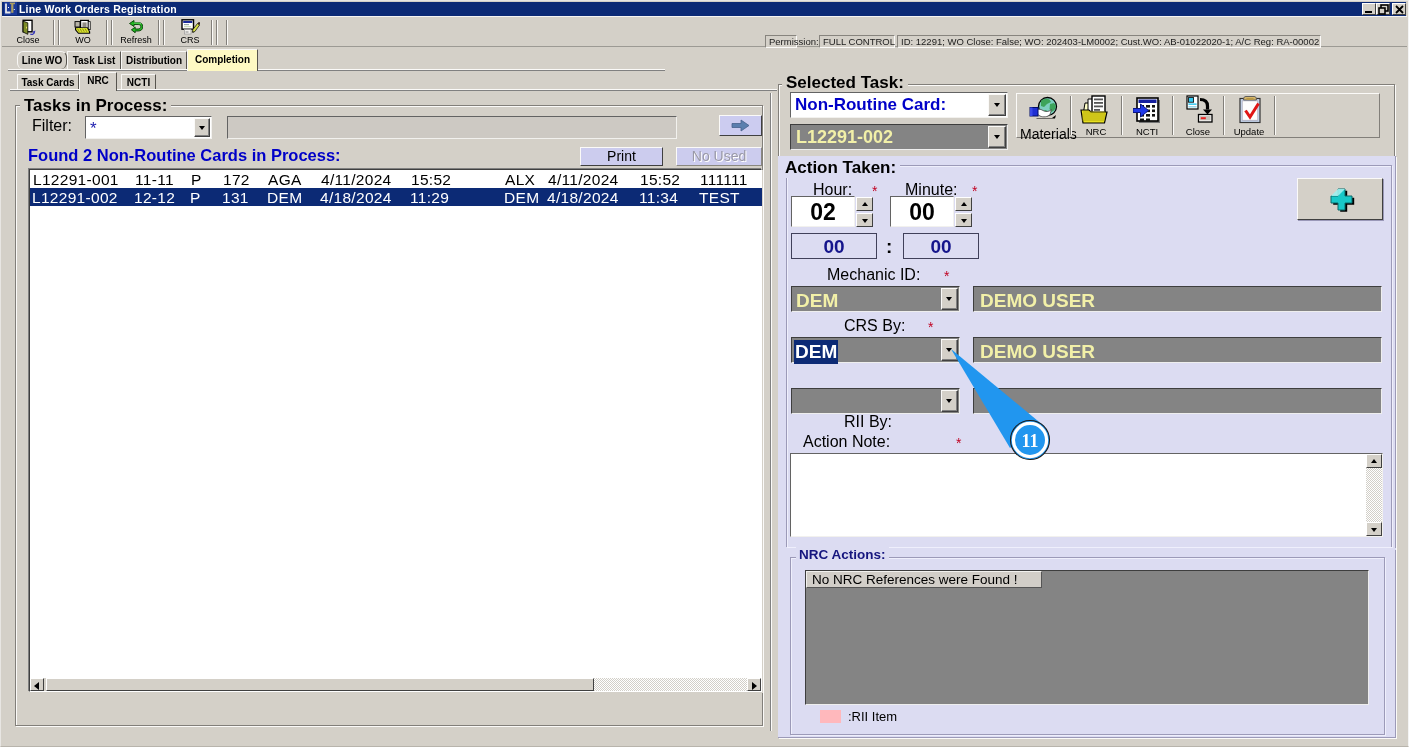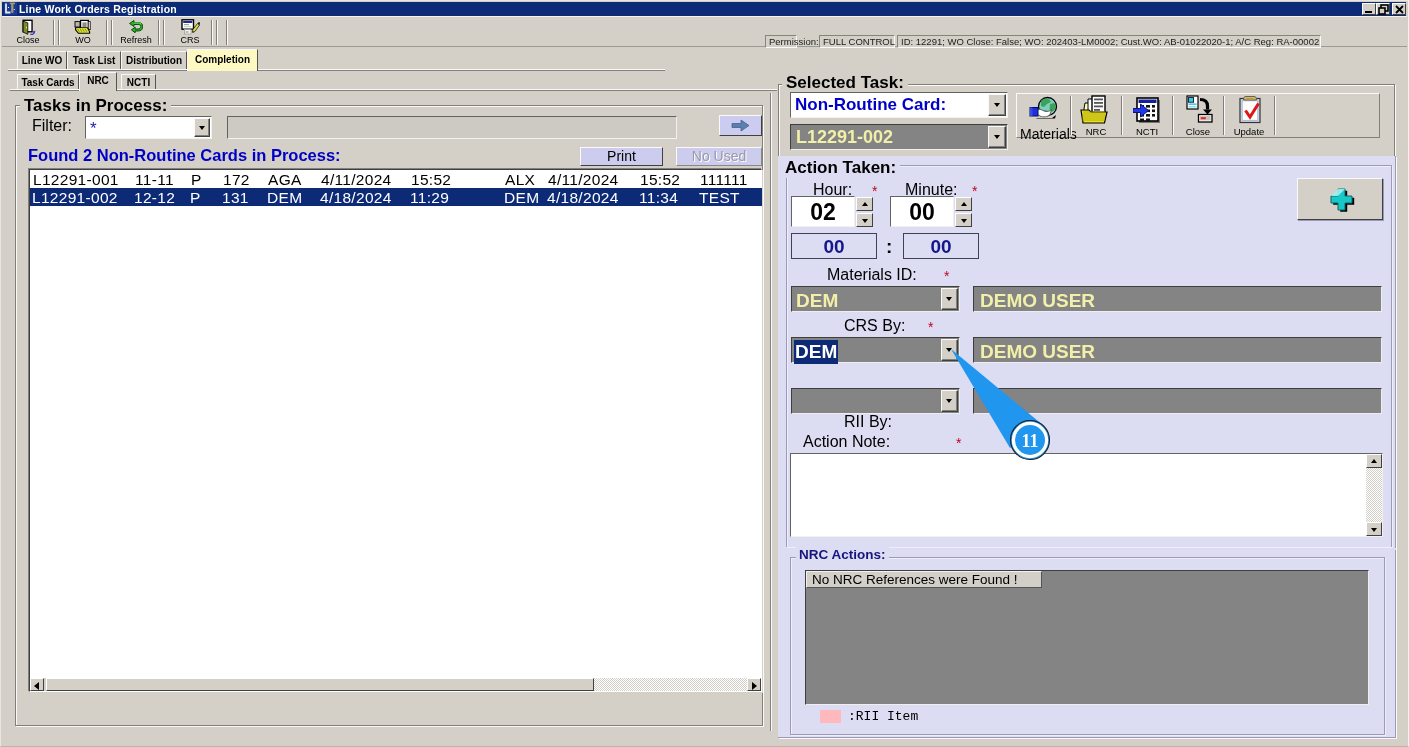--- a/index.html
+++ b/index.html
@@ -90,21 +90,21 @@
     <rect x="3" y="5" width="5" height="1.2" fill="#9aa"></rect>
     <rect x="3" y="7" width="7" height="1.2" fill="#cdb"></rect>
     <rect x="3.5" y="10.5" width="6.5" height="4.5" fill="#f4f2ee" stroke="#999" stroke-width="0.7"></rect>
     <rect x="4.5" y="12.5" width="3" height="1" fill="#888"></rect>
     <path d="M16.5 4.5l2 1.6-4.6 6.4-2.6 0.8 0.6-2.8z" fill="#d8e048" stroke="#000" stroke-width="0.7"></path>
     <path d="M16.5 4.5l1.2-1.4c0.5-0.5 2.1 0.7 1.6 1.4l-0.8 1.6z" fill="#382818"></path>
     <path d="M12.4 12.6l-0.5 0.7 1.2 0.1z" fill="#000"></path>
   </svg>
 
 <div class="abs" style="left:8px;top:69px;width:657px;height:2px;border-top:1px solid #fbfaf8;border-bottom:1px solid #808080;"></div>
-<div class="tab" style="left:17px;top:51px;width:50px;height:18px;font-size:10px;line-height:18px;">Line WO</div>
+<div class="tab" style="left:17px;top:51px;width:50px;height:18px;font-size:10px;line-height:18px;border-radius:6px;">Line WO</div>
 <div class="tab" style="left:67px;top:51px;width:54px;height:18px;font-size:10px;line-height:18px;">Task List</div>
 <div class="tab" style="left:121px;top:51px;width:66px;height:18px;font-size:10px;line-height:18px;">Distribution</div>
 <div class="tab" style="left:187px;top:49px;width:71px;height:22px;font-size:10px;line-height:19px;background:#fef9c3;z-index:3;">Completion</div>
 
 <div class="abs" style="left:10px;top:89px;width:767px;height:2px;border-top:1px solid #fbfaf8;border-bottom:1px solid #808080;"></div>
 <div class="tab" style="left:17px;top:74px;width:62px;height:15px;font-size:10px;line-height:15px;">Task Cards</div>
 <div class="tab" style="left:79px;top:72px;width:38px;height:19px;font-size:10px;line-height:16px;z-index:3;">NRC</div>
 <div class="tab" style="left:121px;top:74px;width:35px;height:15px;font-size:10px;line-height:15px;">NCTI</div>
 
 <div class="pbox" style="left:765px;width:32px;">Permission:</div>
@@ -284,21 +284,21 @@
 <div class="abs" style="left:886px;top:236px;font-size:19px;font-weight:bold;color:#000;">:</div>
 <div class="abs" style="left:903px;top:233px;width:76px;height:26px;border:1px solid #40405a;text-align:center;font-size:19px;font-weight:bold;line-height:25px;color:#15158c;">00</div>
 
 <div class="abs" style="left:1297px;top:178px;width:86px;height:42px;background:#d4d0c8;border:1px solid;border-color:#fbfaf8 #404040 #404040 #fbfaf8;box-shadow:1px 1px 0 #9a98b8;"></div>
 <svg class="abs" style="left:1326px;top:186px" width="30" height="28" viewBox="0 0 30 28">
     <path d="M12 3h7v7h7v7h-7v7h-7v-7H5v-7h7z" fill="#000" transform="translate(2.2,1.8)"></path>
     <path d="M12 3h7v7h7v7h-7v7h-7v-7H5v-7h7z" fill="#18c8c8" stroke="#0a6a6a" stroke-width="1"></path>
     <path d="M12 3h7l-7 7H5z" fill="#9ff0ee" opacity="0.9"></path>
   </svg>
 
-<div class="rlab" style="left:827px;top:266px;">Materials ID:</div>
+<div class="rlab" style="left:827px;top:266px;">Mechanic ID:</div>
 <div class="abs ast" style="left:944px;top:268px;position:absolute;">*</div>
 <div class="gfield" style="left:791px;top:286px;width:169px;height:26px;">
     <span style="position:absolute;left:4px;top:2px;">DEM</span>
   </div>
 <div class="combo-btn" style="left:941px;top:288px;width:17px;height:22px;"></div>
 <div class="gfield" style="left:973px;top:286px;width:409px;height:26px;">
     <span style="position:absolute;left:6px;top:2px;">DEMO USER</span>
   </div>
 
 <div class="rlab" style="left:844px;top:317px;">CRS By:</div>
@@ -332,13 +332,13 @@
   </div>
 <div class="sbtn" style="left:1366px;top:522px;width:16px;height:14px;">
     <div style="position:absolute;left:4px;top:5px;border:3.5px solid transparent;border-top:4px solid #000;border-bottom:none;"></div>
   </div>
 
 <div class="abs" style="left:790px;top:557px;width:595px;height:178px;border:1px solid #9c9ab8;box-shadow:inset 1px 1px 0 #efeffc, 1px 1px 0 #efeffc;"></div>
 <div class="abs" style="left:796px;top:547px;background:#dcdcf2;padding:0 3px;font-weight:bold;font-size:13.5px;color:#15157e;">NRC Actions:</div>
 <div class="abs" style="left:805px;top:570px;width:564px;height:135px;background:#848484;border:1px solid;border-color:#3e3e3e #eee #eee #3e3e3e;"></div>
 <div class="abs" style="left:806px;top:571px;width:236px;height:17px;background:#d2cec8;border:1px solid;border-color:#f2f1ee #555 #555 #f2f1ee;font-size:13.5px;line-height:16px;color:#000;padding-left:5px;">No NRC References were Found !</div>
 <div class="abs" style="left:820px;top:710px;width:21px;height:13px;background:#ffb8bc;"></div>
-<div class="abs" style="left:848px;top:709px;font-size:13px;color:#000;font-family:Liberation Mono, monospace;">:RII Item</div>
+<div class="abs" style="left:848px;top:709px;font-size:13px;color:#000;">:RII Item</div>
 
 </body></html>

